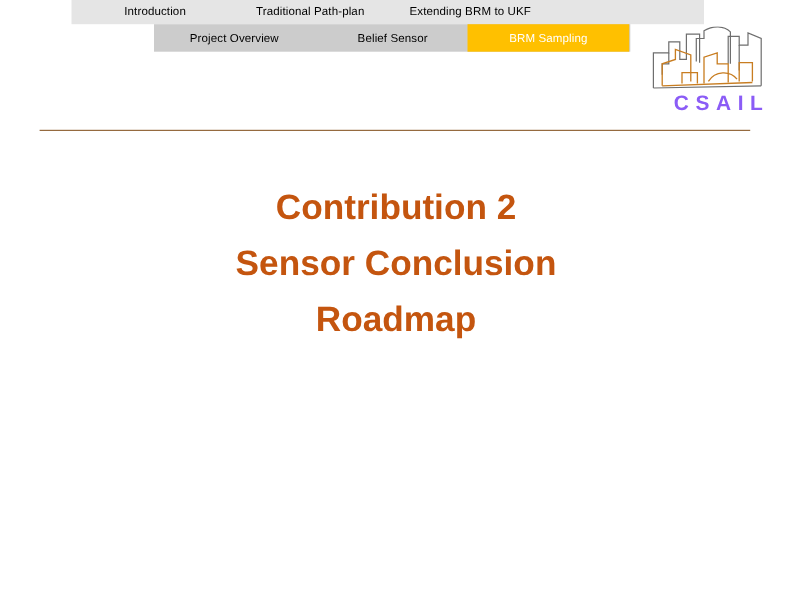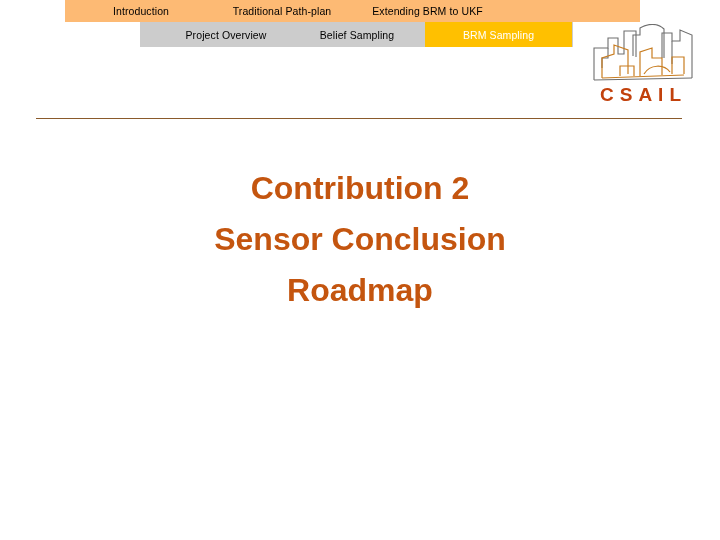--- a/index.html
+++ b/index.html
@@ -15,21 +15,21 @@
     position: relative;
   }
 
   
   .nav-primary {
     position: absolute;
     left: 65px;
     top: 0;
     width: 575px;
     height: 22px;
-    background: #fdba74;
+    background: #e5e5e5;
   }
   .nav-secondary {
     position: absolute;
     left: 140px;
     top: 22px;
     width: 433px;
     height: 25px;
     background: #cccccc;
   }
   .nav-item {
@@ -49,21 +49,21 @@
     color: #ffffff;
   }
 
   
   .np-0 { left: 30px;  width: 92px; }
   .np-1 { left: 152px; width: 130px; }
   .np-2 { left: 295px; width: 135px; }
   .np-3 { left: 465px; width: 86px; }
 
   
-  .ns-0 { left: 21px;  width: 130px; justify-content: center; }
+  .ns-0 { left: 8px;  width: 130px; justify-content: center; }
   .ns-1 { left: 158px; width: 118px; }
   .ns-2 { left: 285px; width: 147px; text-align: center; }
 
   
   .csail-logo {
     position: absolute;
     left: 588px;
     top: 24px;
     width: 128px;
     height: 84px;
@@ -76,21 +76,22 @@
     height: 60px;
   }
   .csail-wordmark {
     position: absolute;
     left: 12px;
     top: 60px;
     width: 112px;
     font-size: 19px;
     font-weight: bold;
     letter-spacing: 6px;
-    color: #c2410c;
+    color: #8b5cf6;
+    text-align: center;
     line-height: 22px;
   }
 
   
   .divider {
     position: absolute;
     left: 36px;
     top: 118px;
     width: 646px;
     height: 0;
@@ -127,21 +128,21 @@
   <div class="nav-item np-1">
     <span>Traditional Path-plan</span>
   </div>
 </div>
 
 <div class="nav-secondary">
   <div class="nav-item ns-0">
     <span>Project Overview</span>
   </div>
   <div class="nav-item ns-1">
-    <span>Belief Sampling</span>
+    <span>Belief Sensor</span>
   </div>
   <div class="nav-item ns-2 active">
     <span>BRM Sampling</span>
   </div>
 </div>
 
 <div class="csail-logo">
   <svg class="csail-skyline" viewBox="0 0 120 60">
     <g fill="none" stroke="#6e6e6e" stroke-width="1.1">
       <path d="M6,56 L6,24 L20,24 L20,14 L30,14 L30,30 L36,30 L36,7 L48,7 L48,33"></path>

